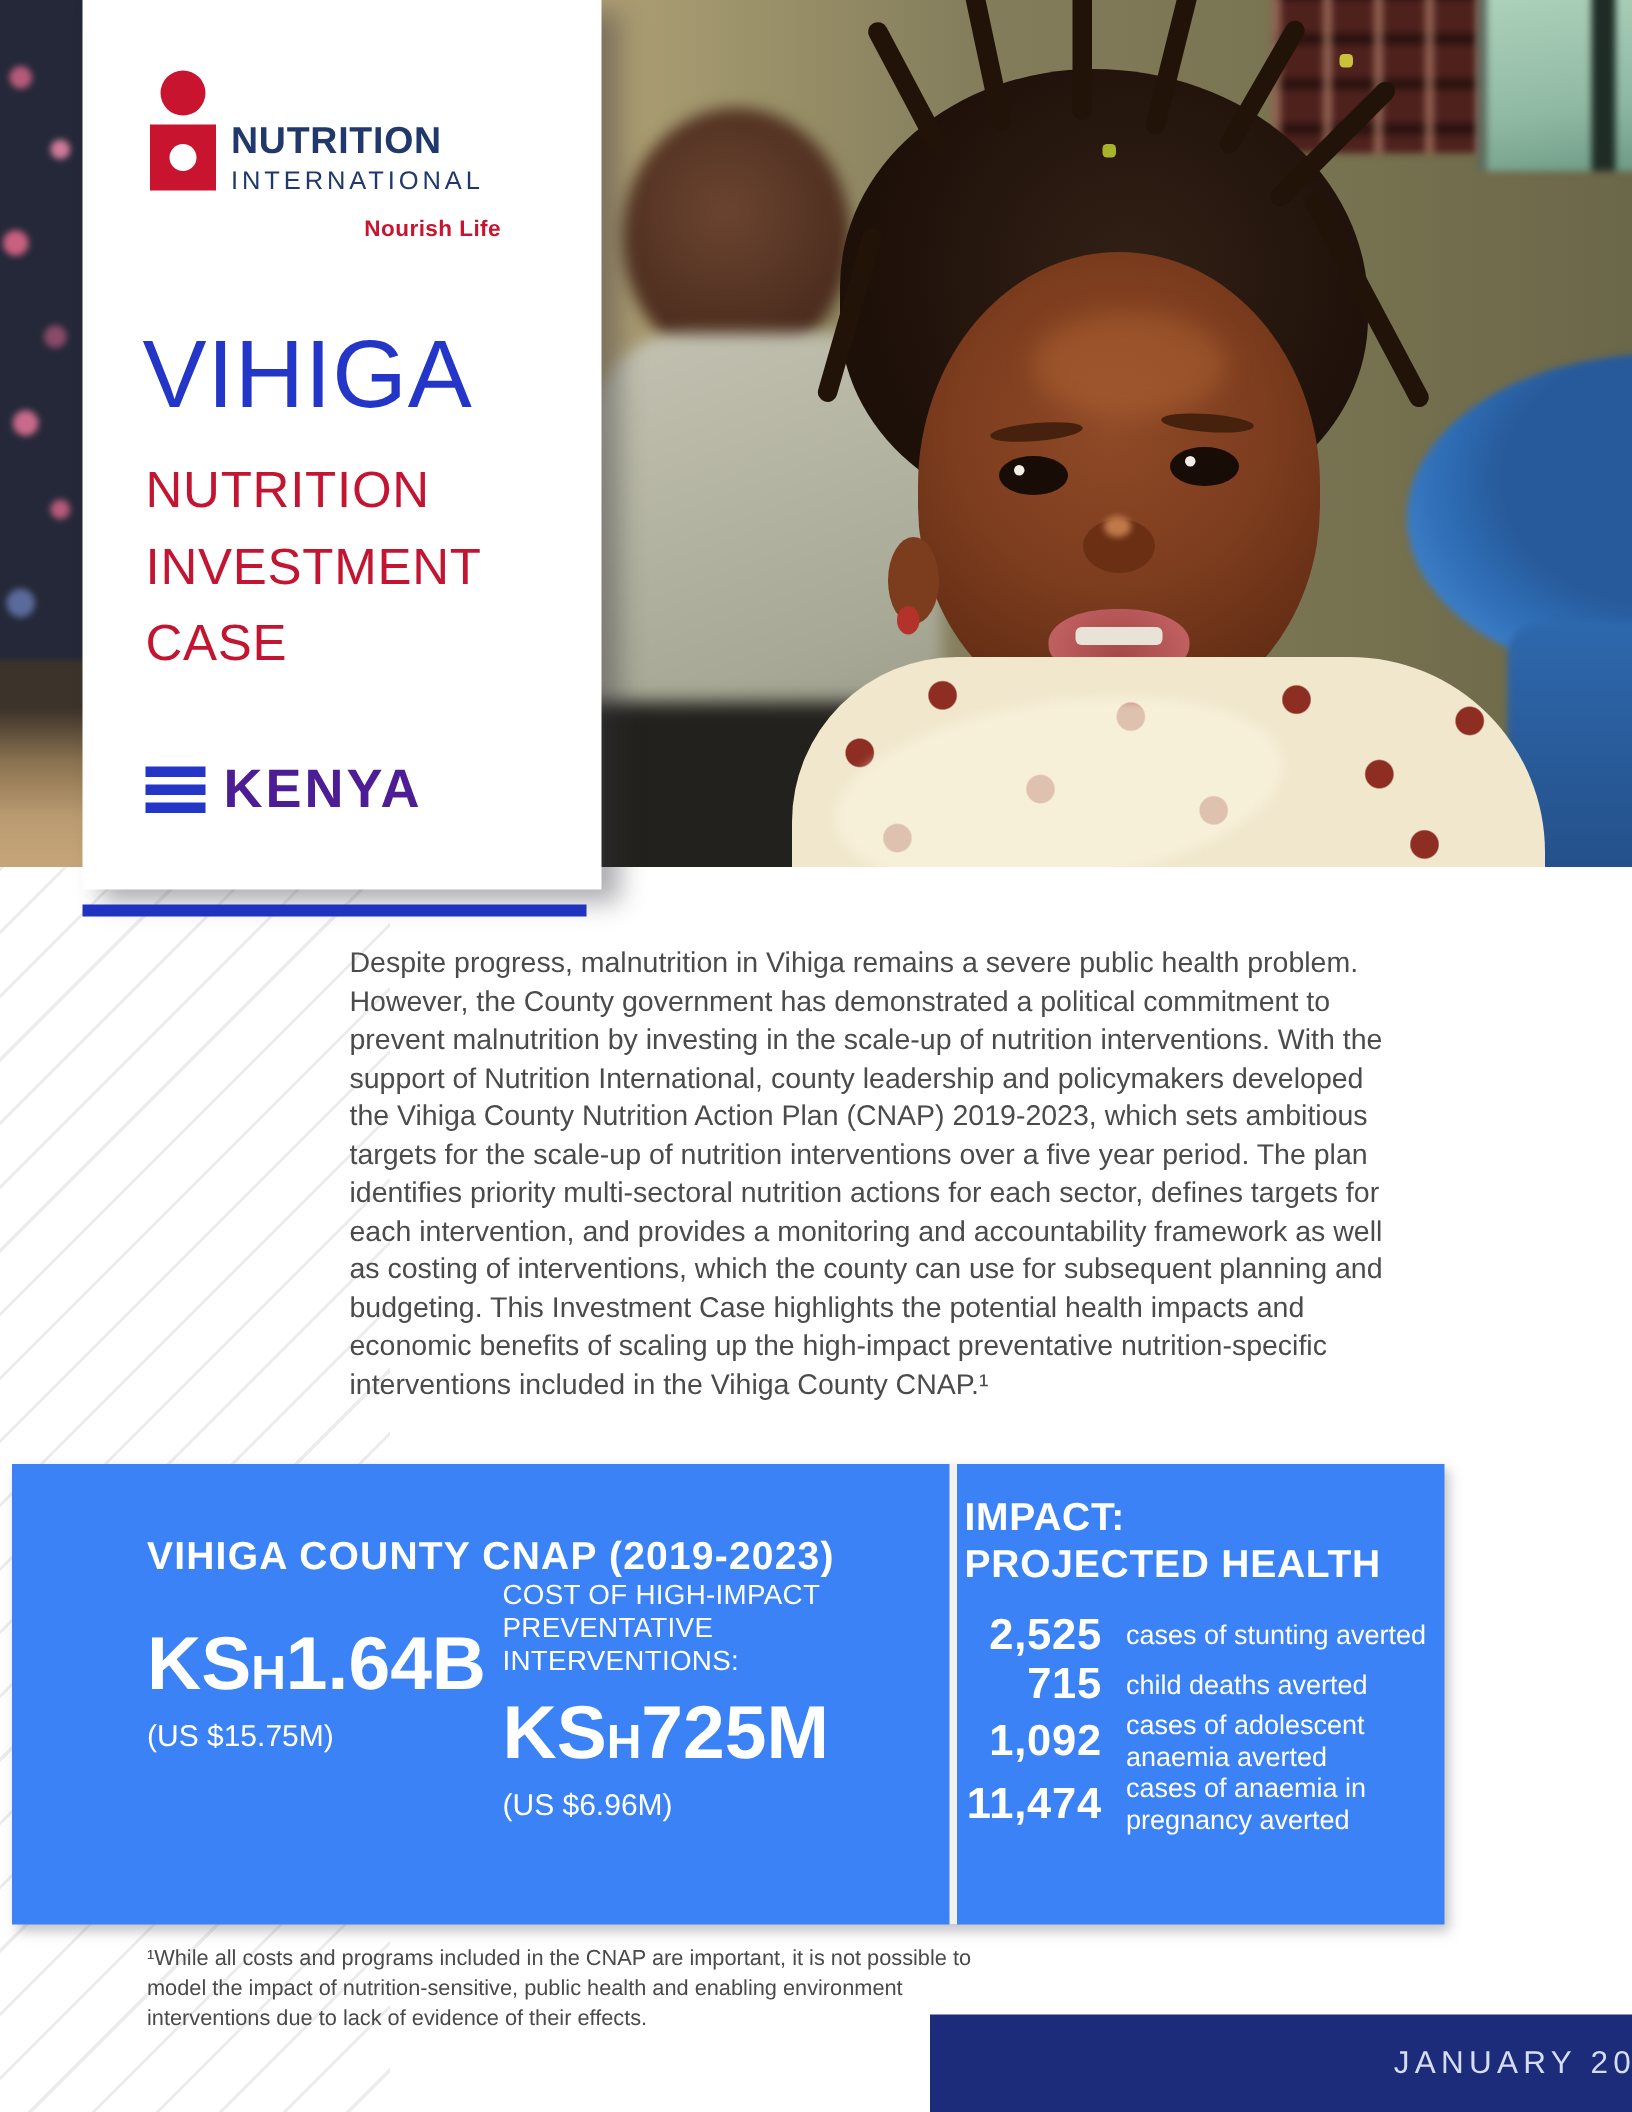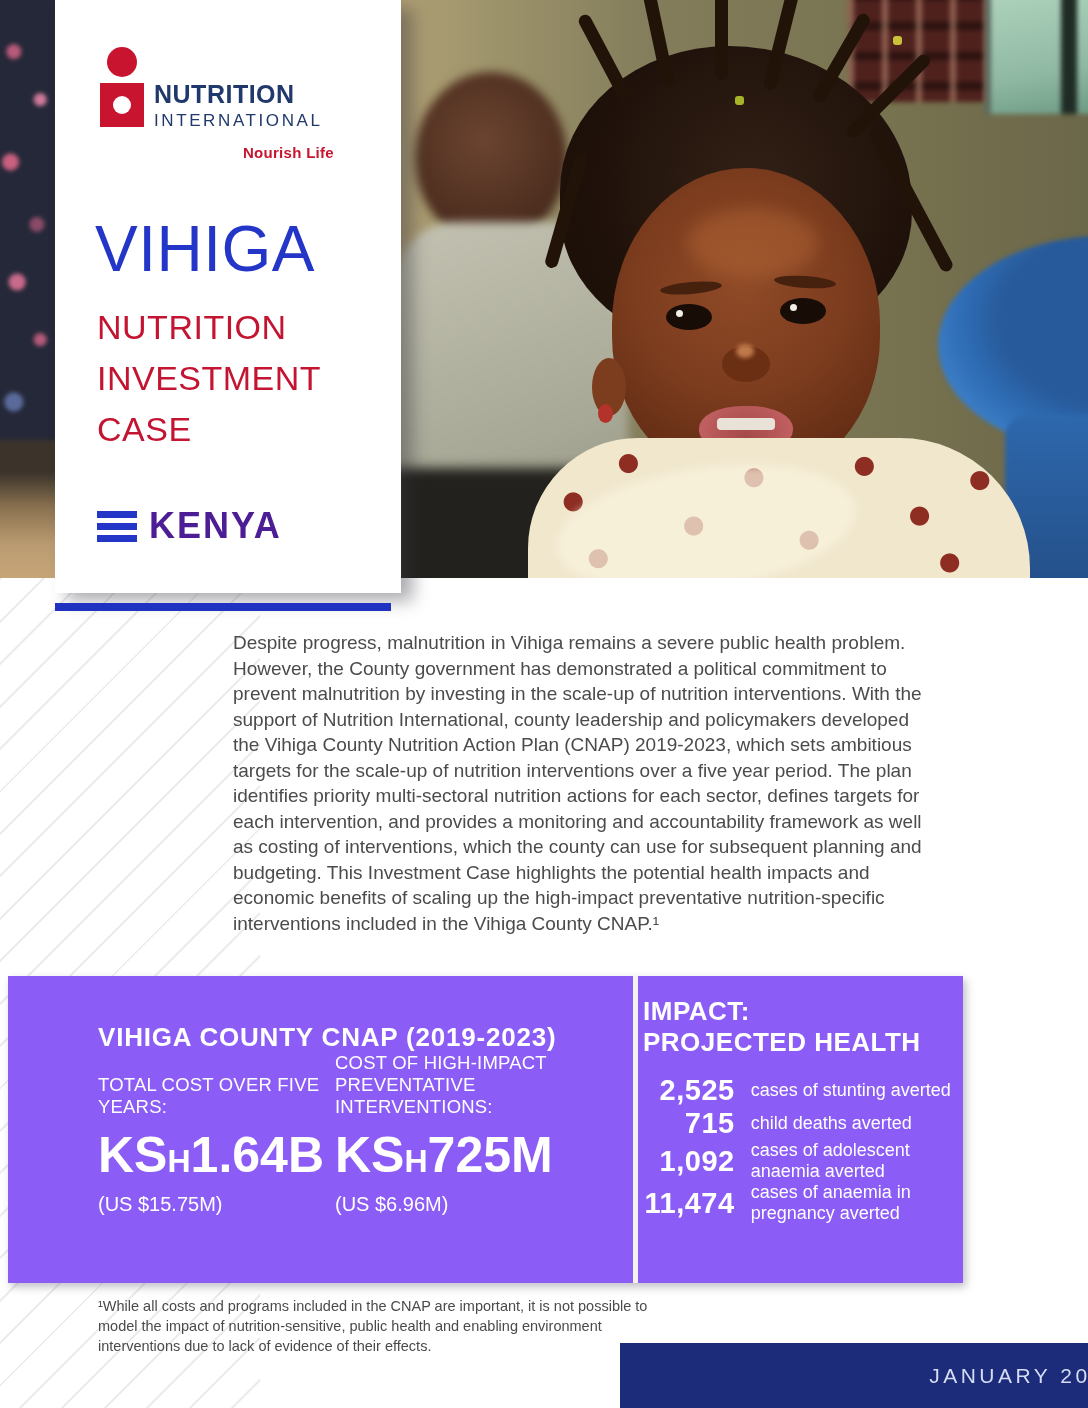--- a/index.html
+++ b/index.html
@@ -201,25 +201,24 @@
         <div class="bar" style="background:#2336c8;"></div>
         <div class="bar" style="background:#2336c8;"></div>
       </div>
       <div class="country" style="color:#4c1d95;">KENYA</div>
     </div>
   </div>
   <div class="blue-line" style="background:#2032c0;"></div>
 
   <div class="intro">Despite progress, malnutrition in Vihiga remains a severe public health problem. However, the County government has demonstrated a political commitment to prevent malnutrition by investing in the scale-up of nutrition interventions. With the support of Nutrition International, county leadership and policymakers developed the Vihiga County Nutrition Action Plan (CNAP) 2019-2023, which sets ambitious targets for the scale-up of nutrition interventions over a five year period. The plan identifies priority multi-sectoral nutrition actions for each sector, defines targets for each intervention, and provides a monitoring and accountability framework as well as costing of interventions, which the county can use for subsequent planning and budgeting. This Investment Case highlights the potential health impacts and economic benefits of scaling up the high-impact preventative nutrition-specific interventions included in the Vihiga County CNAP.¹</div>
 
-  <div class="panel" style="background:#8b5cf6;">
+  <div class="panel" style="background:#3b82f6;">
     <div class="panel-heading">VIHIGA COUNTY CNAP (2019-2023)</div>
     <div class="costs">
       <div class="cost-col c1">
-        <div class="cost-label">TOTAL COST OVER FIVE YEARS:</div>
         <div class="cost-amount"><span>KS</span><span class="ksh-small">H</span><span>1.64B</span></div>
         <div class="cost-usd">(US $15.75M)</div>
       </div>
       <div class="cost-col c2">
         <div class="cost-label">COST OF HIGH-IMPACT PREVENTATIVE INTERVENTIONS:</div>
         <div class="cost-amount"><span>KS</span><span class="ksh-small">H</span><span>725M</span></div>
         <div class="cost-usd">(US $6.96M)</div>
       </div>
     </div>
     <div class="divider"></div>

